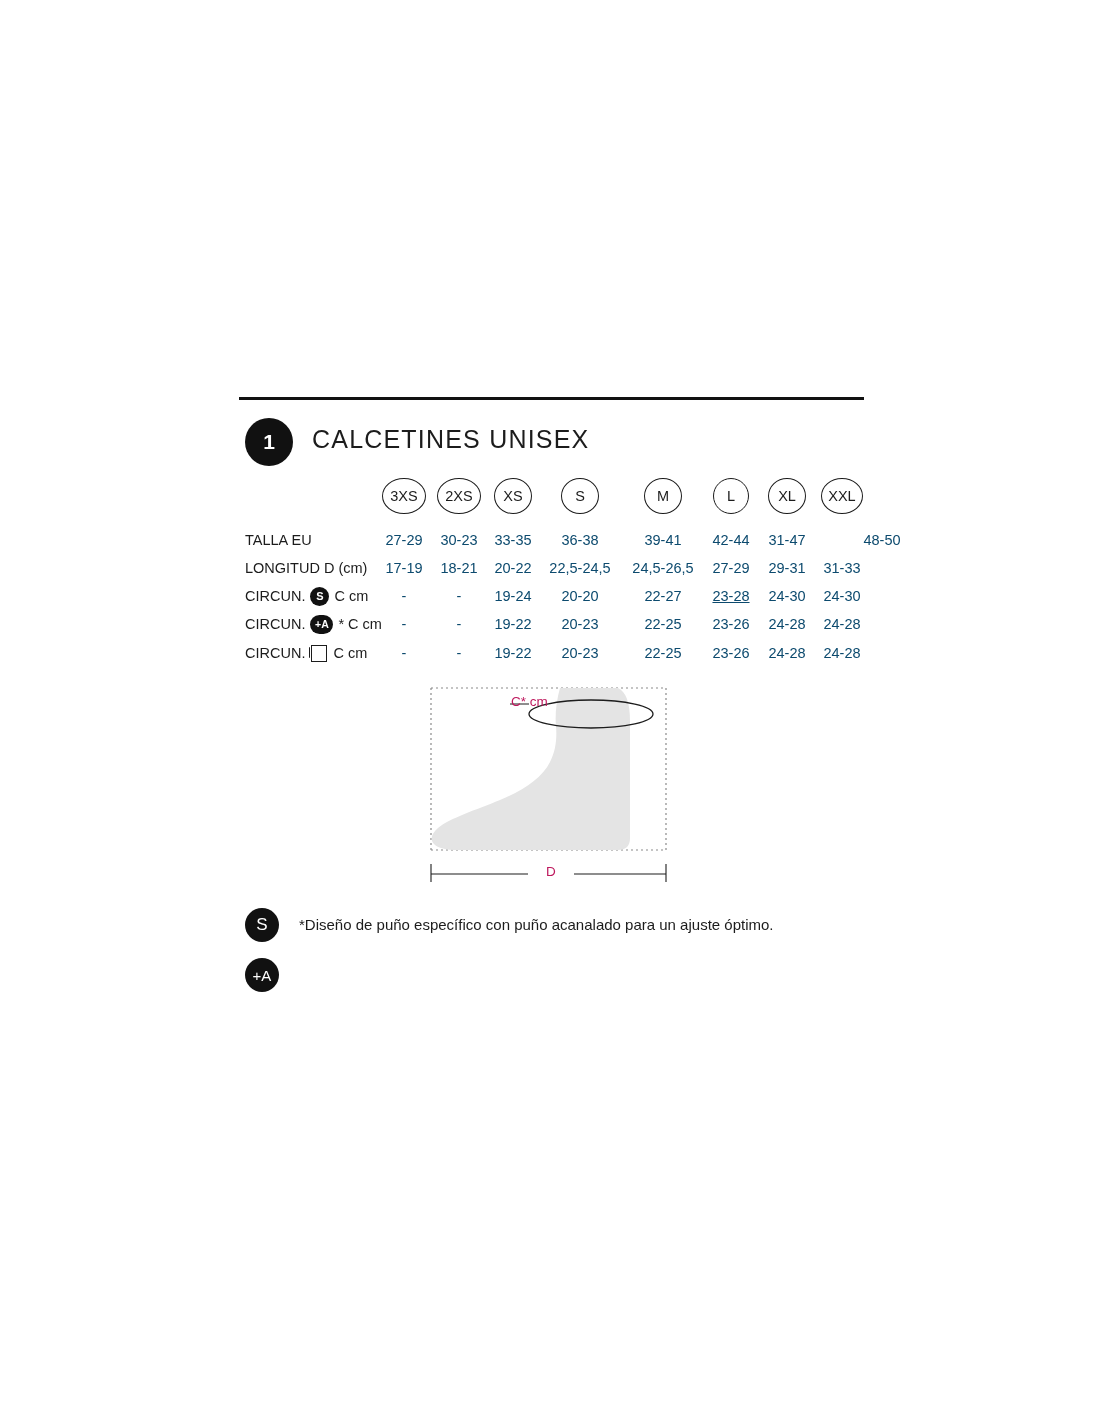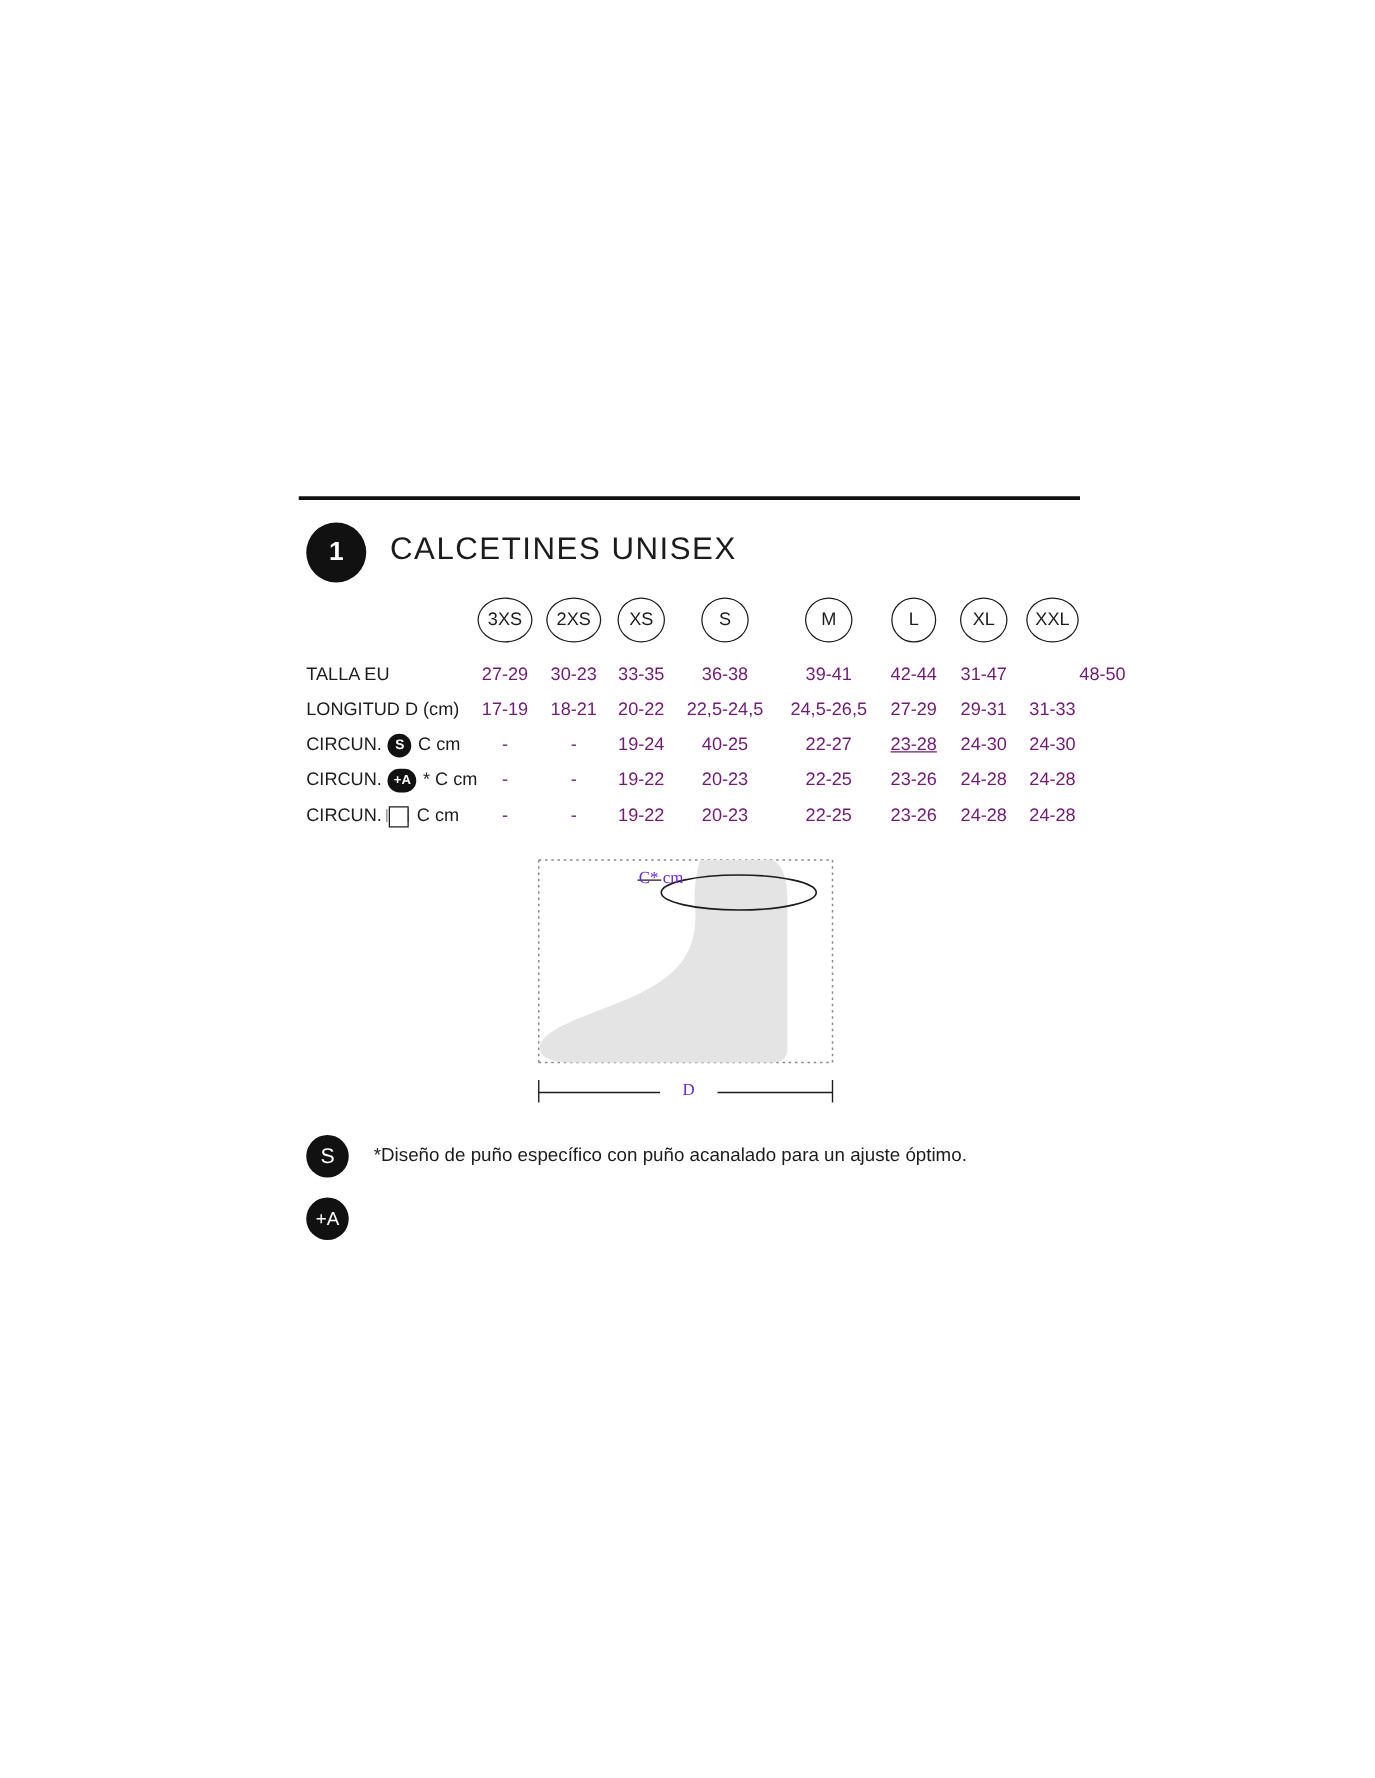--- a/index.html
+++ b/index.html
@@ -86,21 +86,21 @@
     font-size: 14.5px;
     color: #1c1c1c;
     white-space: nowrap;
     display: flex;
     align-items: center;
     height: 20px;
   }
   .cell {
     position: absolute;
     font-size: 14.5px;
-    color: #701a75;
+    color: #0c4a6e;
     text-align: center;
     white-space: nowrap;
     height: 20px;
     line-height: 20px;
   }
 
   
   .inline-badge {
     display: inline-flex;
     align-items: center;
@@ -156,23 +156,22 @@
     position: absolute;
     left: 428px;
     top: 682px;
     width: 245px;
     height: 205px;
   }
   .diagram svg { display: block; }
   .diag-label {
     position: absolute;
     font-size: 13.5px;
-    color: #6d28d9;
+    color: #be185d;
     white-space: nowrap;
-    font-family: Liberation Serif, serif;
   }
   .label-c { left: 511px; top: 694px; }
   .label-d { left: 546px; top: 864px; }
 
   
   .note-badge {
     position: absolute;
     width: 34px;
     height: 34px;
     border-radius: 50%;
@@ -234,21 +233,21 @@
   <div class="cell" style="left:812px;top:558px;width:60px;">31-33</div>
 
   <div class="row-label" style="left:245px;top:586px;">
     <span>CIRCUN.</span>
     <span class="inline-badge">S</span>
     <span>C cm</span>
   </div>
   <div class="cell" style="left:374px;top:586px;width:60px;">-</div>
   <div class="cell" style="left:429px;top:586px;width:60px;">-</div>
   <div class="cell" style="left:483px;top:586px;width:60px;">19-24</div>
-  <div class="cell" style="left:550px;top:586px;width:60px;">40-25</div>
+  <div class="cell" style="left:550px;top:586px;width:60px;">20-20</div>
   <div class="cell" style="left:633px;top:586px;width:60px;">22-27</div>
   <div class="cell" style="left:701px;top:586px;width:60px;text-decoration:underline;">23-28</div>
   <div class="cell" style="left:757px;top:586px;width:60px;">24-30</div>
   <div class="cell" style="left:812px;top:586px;width:60px;">24-30</div>
 
   <div class="row-label" style="left:245px;top:614px;">
     <span>CIRCUN.</span>
     <span class="inline-badge wide">+A</span>
     <span>* C cm</span>
   </div>

